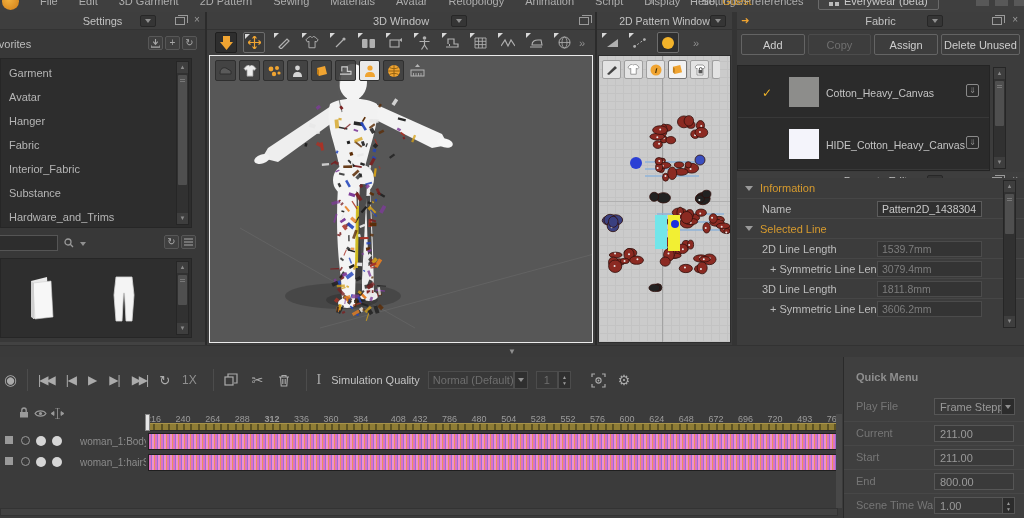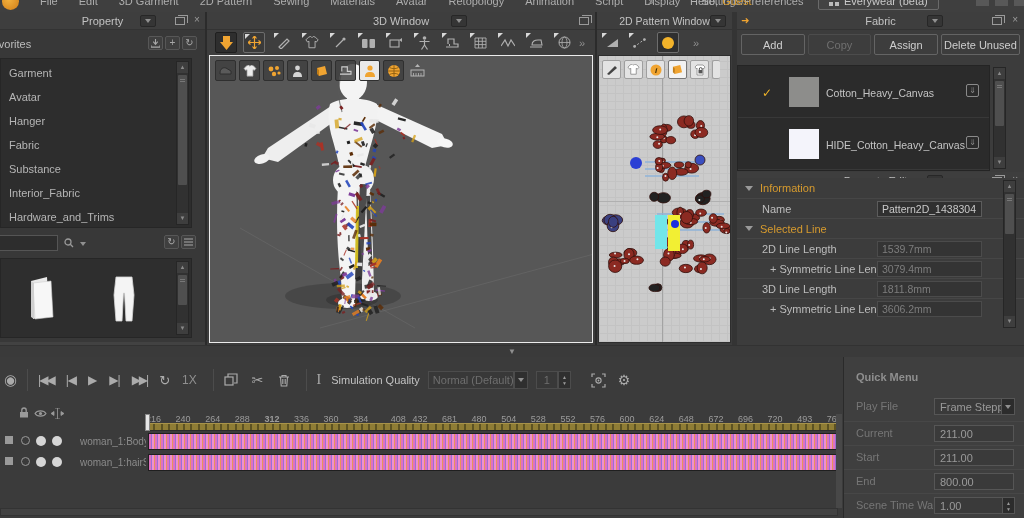--- a/index.html
+++ b/index.html
@@ -196,21 +196,21 @@
     </div>
     <div class="mright" style="left:970px;">
       <div class="winbtn"></div>
       <div class="winbtn"></div>
       <div class="winbtn"></div>
     </div>
   </div>
 
   <div id="col-left" class="abs">
     <div class="phead">
-      <span class="title">Property</span>
+      <span class="title">Settings</span>
       <div class="drop-btn" style="left:140px; top:3px;">
           <span class="caret"></span>
         </div>
       <div class="float-ic" style="left:175px; top:5px;"></div>
       <span class="x-ic" style="left:194px; top:2px;">×</span>
     </div>
     <div id="fav-row">
       <span id="fav-label">Favorites</span>
       <div class="sq-btn" style="left:148px; top:2px;">
         <svg width="9" height="9" viewBox="0 0 10 10" style="margin:2px auto 0;">
@@ -218,22 +218,22 @@
           </svg>
       </div>
       <div class="sq-btn" style="left:165px; top:2px;"><span>+</span></div>
       <div class="sq-btn" style="left:182px; top:2px;"><span>↻</span></div>
     </div>
     <div id="lib-list">
       <div class="lib-item">Garment</div>
       <div class="lib-item">Avatar</div>
       <div class="lib-item">Hanger</div>
       <div class="lib-item">Fabric</div>
+      <div class="lib-item">Interior_Fabric</div>
       <div class="lib-item">Substance</div>
-      <div class="lib-item">Interior_Fabric</div>
       <div class="lib-item">Hardware_and_Trims</div>
       <div class="vscroll" style="right:2px; top:2px; height:164px;">
         <div class="sb-btn" style="top:0;">▲</div>
         <div class="sb-thumb" style="top:13px; height:110px;">
             <div class="grip"></div>
           </div>
         <div class="sb-btn" style="bottom:0;">▼</div>
       </div>
     </div>
     <div id="search-row">
@@ -1030,21 +1030,21 @@
         <span class="rnum" style="left: 4px;">216</span>
         <span class="rnum" style="left: 33.6px;">240</span>
         <span class="rnum" style="left: 63.2px;">264</span>
         <span class="rnum" style="left: 92.8px;">288</span>
         <span class="rnum" style="left: 122.4px; font-weight: bold;">312</span>
         <span class="rnum" style="left: 152px;">336</span>
         <span class="rnum" style="left: 181.6px;">360</span>
         <span class="rnum" style="left: 211.2px;">384</span>
         <span class="rnum" style="left: 240.8px; margin-left: 8px;">408</span>
         <span class="rnum" style="left: 270.4px;">432</span>
-        <span class="rnum" style="left: 300px;">681</span>
+        <span class="rnum" style="left: 300px;">786</span>
         <span class="rnum" style="left: 329.6px;">480</span>
         <span class="rnum" style="left: 359.2px;">504</span>
         <span class="rnum" style="left: 388.8px;">528</span>
         <span class="rnum" style="left: 418.4px;">552</span>
         <span class="rnum" style="left: 448px;">576</span>
         <span class="rnum" style="left: 477.6px;">600</span>
         <span class="rnum" style="left: 507.2px;">624</span>
         <span class="rnum" style="left: 536.8px;">648</span>
         <span class="rnum" style="left: 566.4px;">672</span>
         <span class="rnum" style="left: 596px;">696</span>

